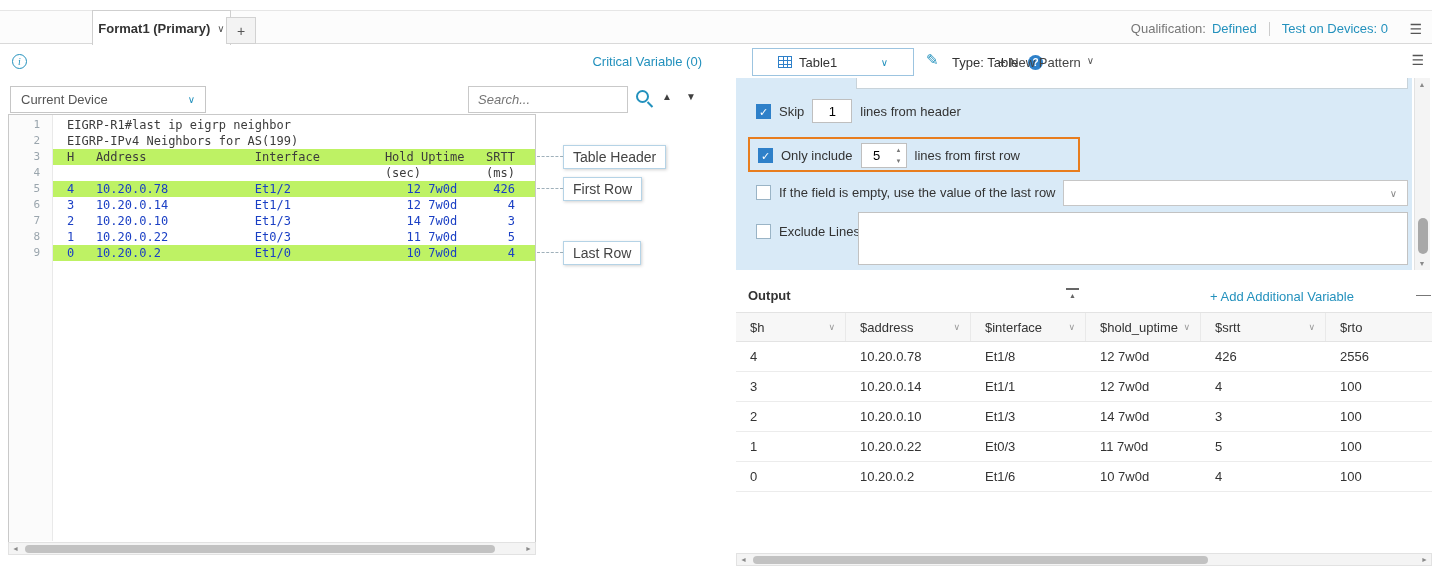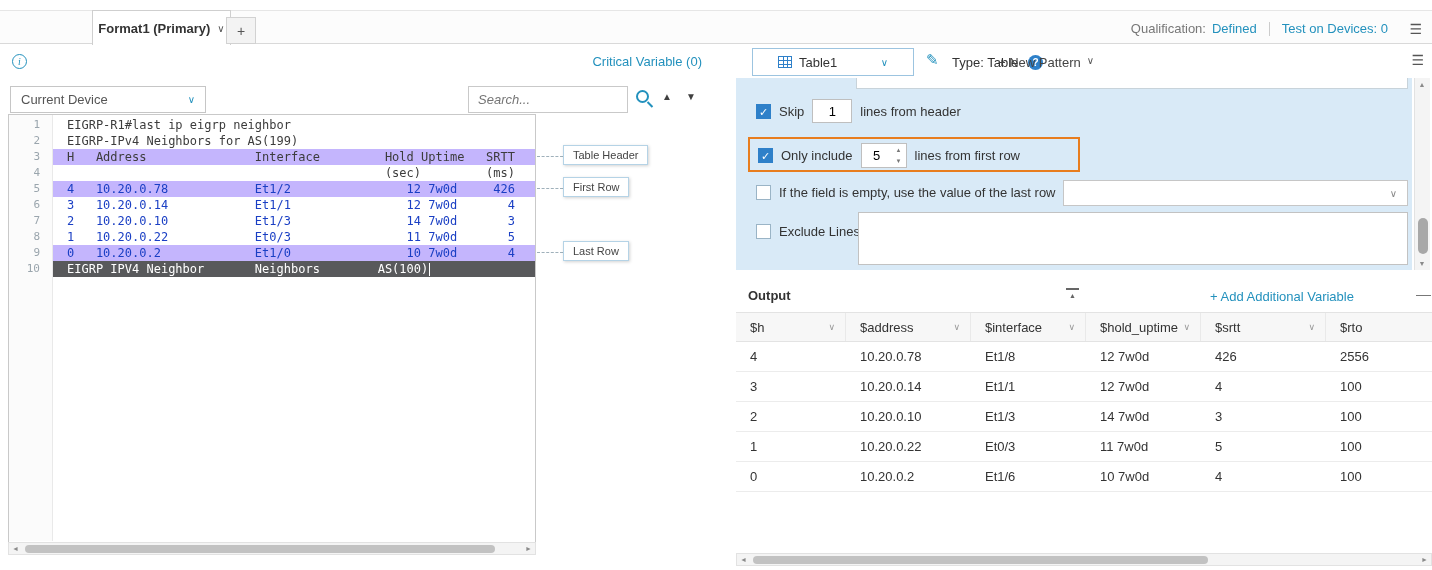--- a/index.html
+++ b/index.html
@@ -41,27 +41,27 @@
   .search-icon::after{content:"";position:absolute;width:2px;height:7px;background:#2391bd;transform:rotate(-45deg);left:11px;top:9px}
   .tri-btn{position:absolute;color:#3f3f3f;font-size:10px;cursor:pointer}
 
   
   .editor{position:absolute;left:8px;top:114px;width:528px;height:441px;border:1px solid #c9c9c9;background:#fff}
   .gutter-bg{position:absolute;left:0;top:0;bottom:13px;width:44px;background:#fbfbfb;border-right:1px solid #e9e9e9}
   .ed-rows{position:absolute;left:0;top:2px;right:0}
   .ed-row{display:flex;height:16px;font-family:"DejaVu Sans Mono",monospace;font-size:12px;line-height:16px;cursor:text}
   .ed-num{width:44px;flex:none;text-align:right;padding-right:13px;color:#9aa5ad;font-size:11px}
   .ed-text{flex:1;padding-left:14px;white-space:pre;color:#3c3c3c}
-  .ed-text.hl{background:#c4b5fd}
+  .ed-text.hl{background:#bef264}
   .ed-text.blue{color:#1a3fc4}
   .ed-text.grayline{background:#58595b;color:#fff}
   .caret{display:inline-block;width:1px;height:13px;background:#fff;vertical-align:middle;margin-left:1px}
 
   
-  .anno{position:absolute;background:#fff;border:1px solid #b5d3e6;box-shadow:1px 1px 3px rgba(0,0,0,.18);font-size:11px;color:#444;padding:3px 9px;cursor:pointer;white-space:nowrap}
+  .anno{position:absolute;background:#fff;border:1px solid #b5d3e6;box-shadow:1px 1px 3px rgba(0,0,0,.18);font-size:14px;color:#444;padding:3px 9px;cursor:pointer;white-space:nowrap}
   .dash{position:absolute;border-top:1px dashed #9fb0ba;height:0}
 
   
   .settings{position:absolute;left:736px;top:78px;width:676px;height:192px;background:#d9eaf7}
   .partial-box{position:absolute;left:120px;top:0;width:552px;height:11px;background:#fff;border:1px solid #c8d3da;border-top:none}
   .set-row{position:absolute;display:flex;align-items:center;gap:8px}
   .cb{width:15px;height:15px;border:1px solid #9ab4c6;background:#fff;display:inline-block;position:relative;flex:none;cursor:pointer}
   .cb.checked{background:#2e80c9;border-color:#2e80c9}
   .cb.checked::after{content:"✓";color:#fff;font-size:11px;position:absolute;left:2px;top:0;line-height:15px}
   .num-input{width:40px;height:24px;border:1px solid #bfbfbf;text-align:center;font-size:13px;font-family:"Liberation Sans",sans-serif;background:#fff;outline:none}
@@ -177,24 +177,20 @@
       <span class="ed-text blue"><span>2   10.20.0.10            Et1/3                14 7w0d       3</span></span>
     </div>
     <div class="ed-row">
       <span class="ed-num">8</span>
       <span class="ed-text blue"><span>1   10.20.0.22            Et0/3                11 7w0d       5</span></span>
     </div>
     <div class="ed-row">
       <span class="ed-num">9</span>
       <span class="ed-text hl blue"><span>0   10.20.0.2             Et1/0                10 7w0d       4</span></span>
     </div>
-    <div class="ed-row">
-      <span class="ed-num">10</span>
-      <span class="ed-text grayline"><span>EIGRP IPV4 Neighbor       Neighbors        AS(100)</span><span class="caret"></span></span>
-    </div>
 
   </div>
 
   <div class="hsb" style="left:-1px;right:-1px;bottom:-1px">
     <span class="arr" style="left:0">◄</span>
     <span class="thumb" style="left:16px;width:470px"></span>
     <span class="arr" style="right:0">►</span>
   </div>
 </div>
 

